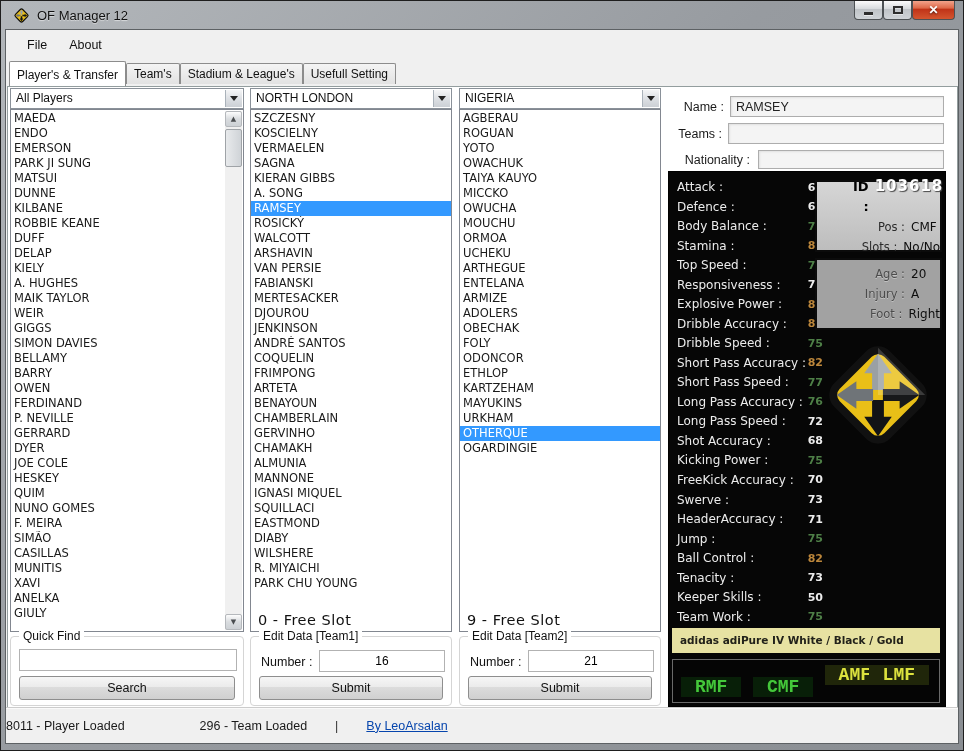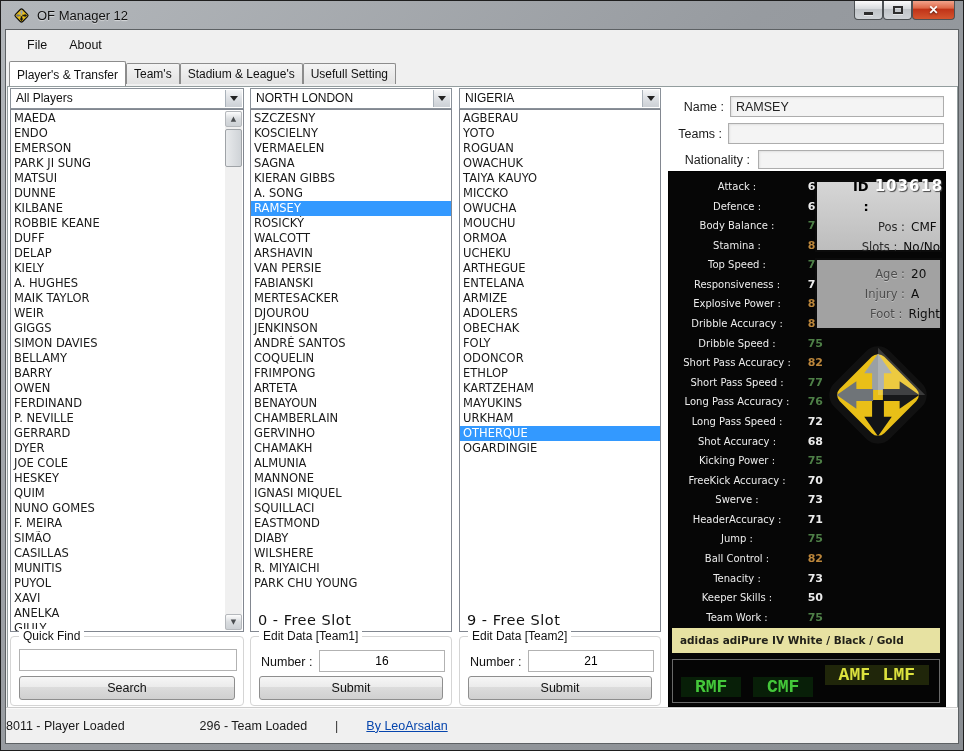--- a/index.html
+++ b/index.html
@@ -71,21 +71,21 @@
   .field-row { position:absolute; left:0; right:0; display:flex; align-items:center; }
   .field-label { font-size:12.5px; color:#1a1a1a; text-align:right; }
   .field-input { height:21px; background:#f4f4f4; border:1px solid #adadad; box-shadow:inset 1px 1px 2px rgba(0,0,0,.08);
                  font-size:12.5px; color:#222; padding:0 5px; font-family:"Liberation Sans",sans-serif; }
 
   .blackpanel { position:absolute; left:0; top:83px; width:278px; height:536px; background:#060606; border:1px solid #000; }
 
   .stats { position:absolute; left:8px; top:8px; width:146px; height:444px;
            display:flex; flex-direction:column; justify-content:space-between; }
   .stat-row { display:flex; align-items:center; font-family:"DejaVu Sans", sans-serif; }
-  .stat-label { flex:1; font-size:10px; color:#ececec; white-space:nowrap;text-align:center; }
+  .stat-label { flex:1; font-size:12px; color:#ececec; white-space:nowrap; }
   .stat-val { width:26px; text-align:right; font-size:11px; font-weight:bold; }
   .tier-white { color:#ececec; }
   .tier-green { color:#4e7f47; }
   .tier-orange { color:#bd873b; }
 
   .idbox { position:absolute; left:146px; top:8px; width:127px; height:72px;
            background:linear-gradient(#d6d6d6,#bdbdbd); border:2px solid #0b0b0b;
            display:flex; flex-direction:column; justify-content:center; font-family:"DejaVu Sans", sans-serif; }
   .idbox .row, .infobox .row { display:flex; align-items:baseline; line-height:20px;padding-left:36px; }
   .idbox .lab { width:52px; text-align:right; font-size:11.5px; color:#2b2b2b; }
@@ -205,21 +205,20 @@
             <div class="list-row">GERRARD</div>
             <div class="list-row">DYER</div>
             <div class="list-row">JOE COLE</div>
             <div class="list-row">HESKEY</div>
             <div class="list-row">QUIM</div>
             <div class="list-row">NUNO GOMES</div>
             <div class="list-row">F. MEIRA</div>
             <div class="list-row">SIMÃO</div>
             <div class="list-row">CASILLAS</div>
             <div class="list-row">MUNITIS</div>
-            <div class="list-row">PUYOL</div>
             <div class="list-row">XAVI</div>
             <div class="list-row">ANELKA</div>
             <div class="list-row">GIULY</div>
           </div>
         <div class="vscroll">
           <div class="scroll-arrow scroll-up">▲</div>
           <div class="scroll-thumb"></div>
           <div class="scroll-arrow scroll-down">▼</div>
         </div>
       </div>
@@ -272,22 +271,22 @@
       <div class="combo" style="left:451px; width:202px;">
         <span>NIGERIA</span>
         <span class="combo-btn">
             <span class="combo-arrow"></span>
           </span>
       </div>
       <div class="listbox" style="left:451px; width:202px;">
         <div class="list-items">
 
         <div class="list-row">AGBERAU</div>
+            <div class="list-row">ROGUAN</div>
             <div class="list-row">YOTO</div>
-            <div class="list-row">ROGUAN</div>
             <div class="list-row">OWACHUK</div>
             <div class="list-row">TAIYA KAUYO</div>
             <div class="list-row">MICCKO</div>
             <div class="list-row">OWUCHA</div>
             <div class="list-row">MOUCHU</div>
             <div class="list-row">ORMOA</div>
             <div class="list-row">UCHEKU</div>
             <div class="list-row">ARTHEGUE</div>
             <div class="list-row">ENTELANA</div>
             <div class="list-row">ARMIZE</div>

